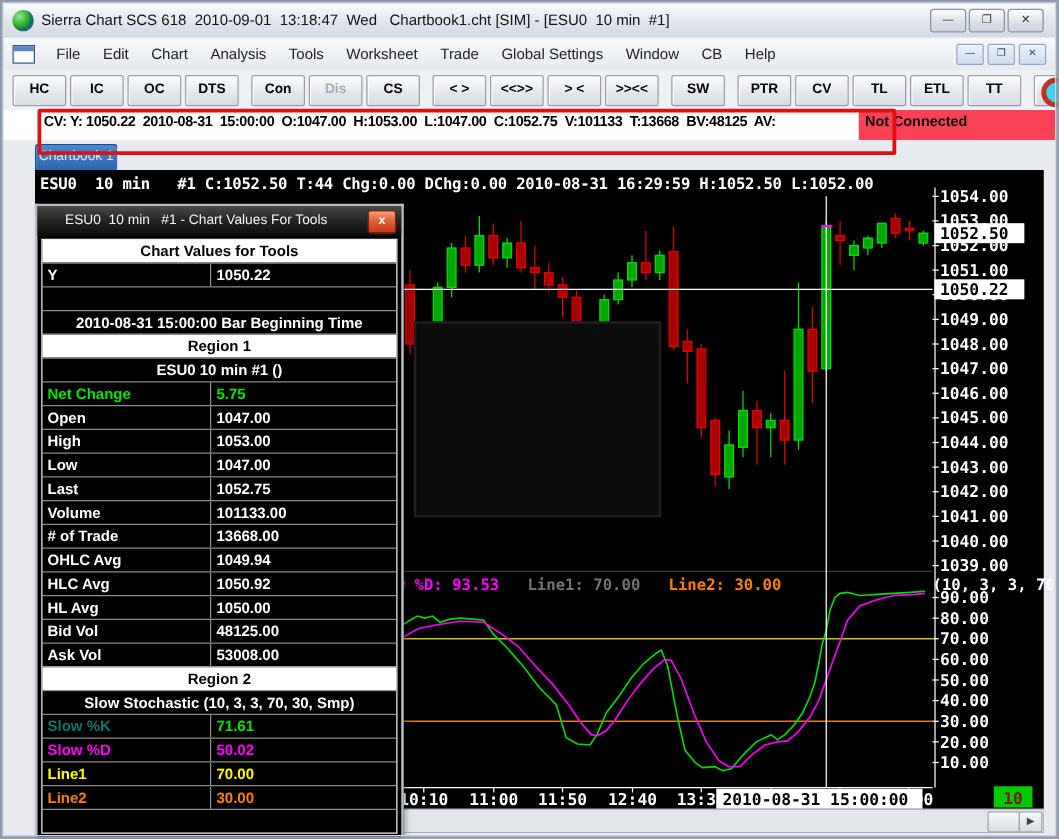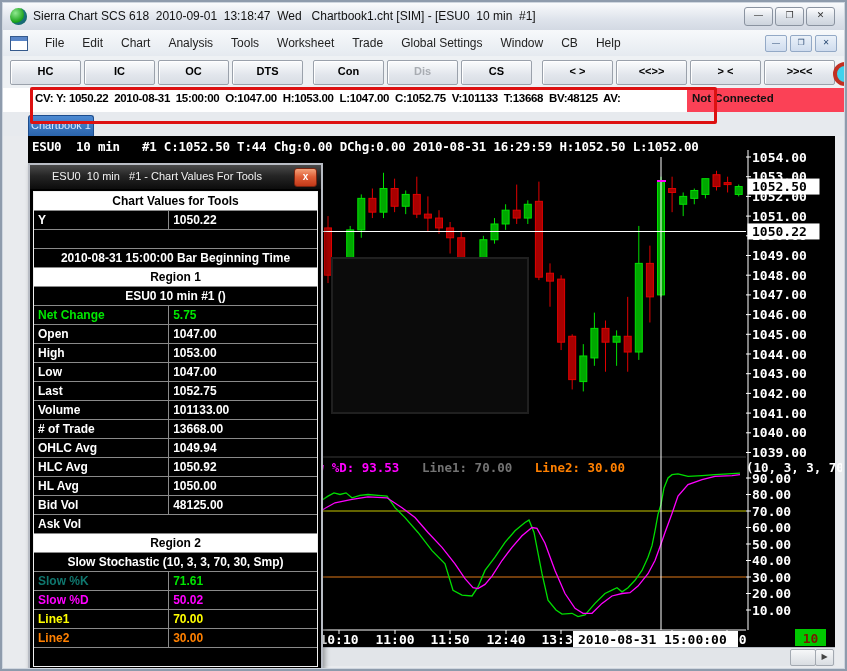--- a/index.html
+++ b/index.html
@@ -30,21 +30,21 @@
   .menuicon{width:16px;height:13px;border:1px solid #35598c;background:#fff;margin:0 8px;position:relative;}
   .menuicon::before{content:"";position:absolute;left:0;top:0;right:0;height:4px;background:#5a86c8;}
   .menu-item{font-size:12px;color:#222;padding:4px 9px;cursor:default;}
   .mdibtns{margin-left:auto;display:flex;gap:3px;margin-right:8px;}
   .mdibtn{width:20px;height:15px;border:1px solid #93a9c6;border-radius:2px;
     background:linear-gradient(#eaf1f9,#cfdcee);font-size:8px;line-height:13px;text-align:center;color:#2a4a74;}
 
   
   .toolbar{position:absolute;left:2px;top:56px;right:2px;height:32px;
     background:#eef1f4;border-bottom:1px solid #c9ced6;display:flex;align-items:center;padding-left:8px;}
-  .tbtn{height:23px;min-width:27px;padding:0 21px;margin-right:3px;
+  .tbtn{height:23px;min-width:27px;padding:0 7px;margin-right:3px;
     border:1px solid #9aa1ab;border-radius:2px;
     background:linear-gradient(#fbfcfd,#e2e6ec 60%,#d8dde4);
     box-shadow:inset 1px 1px 0 #fff;
     font-size:11px;font-weight:bold;color:#000;line-height:21px;text-align:center;white-space:pre;cursor:default;}
   .tbtn.disabled{color:#a8acb2;}
   .tbtn.gap{margin-left:7px;}
   .tbtn.biggap{margin-left:12px;}
   .clock-icon{position:absolute;left:833px;top:62px;width:16px;height:16px;border-radius:50%;
     border:4px solid #c23022;background:#3fd2ec;}
 
@@ -393,20 +393,21 @@
       <div class="vrow ">
         <div class="lab">HL Avg</div>
         <div class="val">1050.00</div>
       </div>
       <div class="vrow ">
         <div class="lab">Bid Vol</div>
         <div class="val">48125.00</div>
       </div>
       <div class="vrow ">
         <div class="lab">Ask Vol</div>
+        <div class="val">53008.00</div>
       </div>
       <div class="vrow title">Region 2</div>
       <div class="vrow center">Slow Stochastic (10, 3, 3, 70, 30, Smp)</div>
       <div class="vrow ">
         <div class="lab" style="color: #0f766e; text-align: right;">Slow %K</div>
         <div class="val" style="color: rgb(0, 230, 0);">71.61</div>
       </div>
       <div class="vrow ">
         <div class="lab" style="color: rgb(255, 0, 255);">Slow %D</div>
         <div class="val" style="color: rgb(255, 0, 255);">50.02</div>

